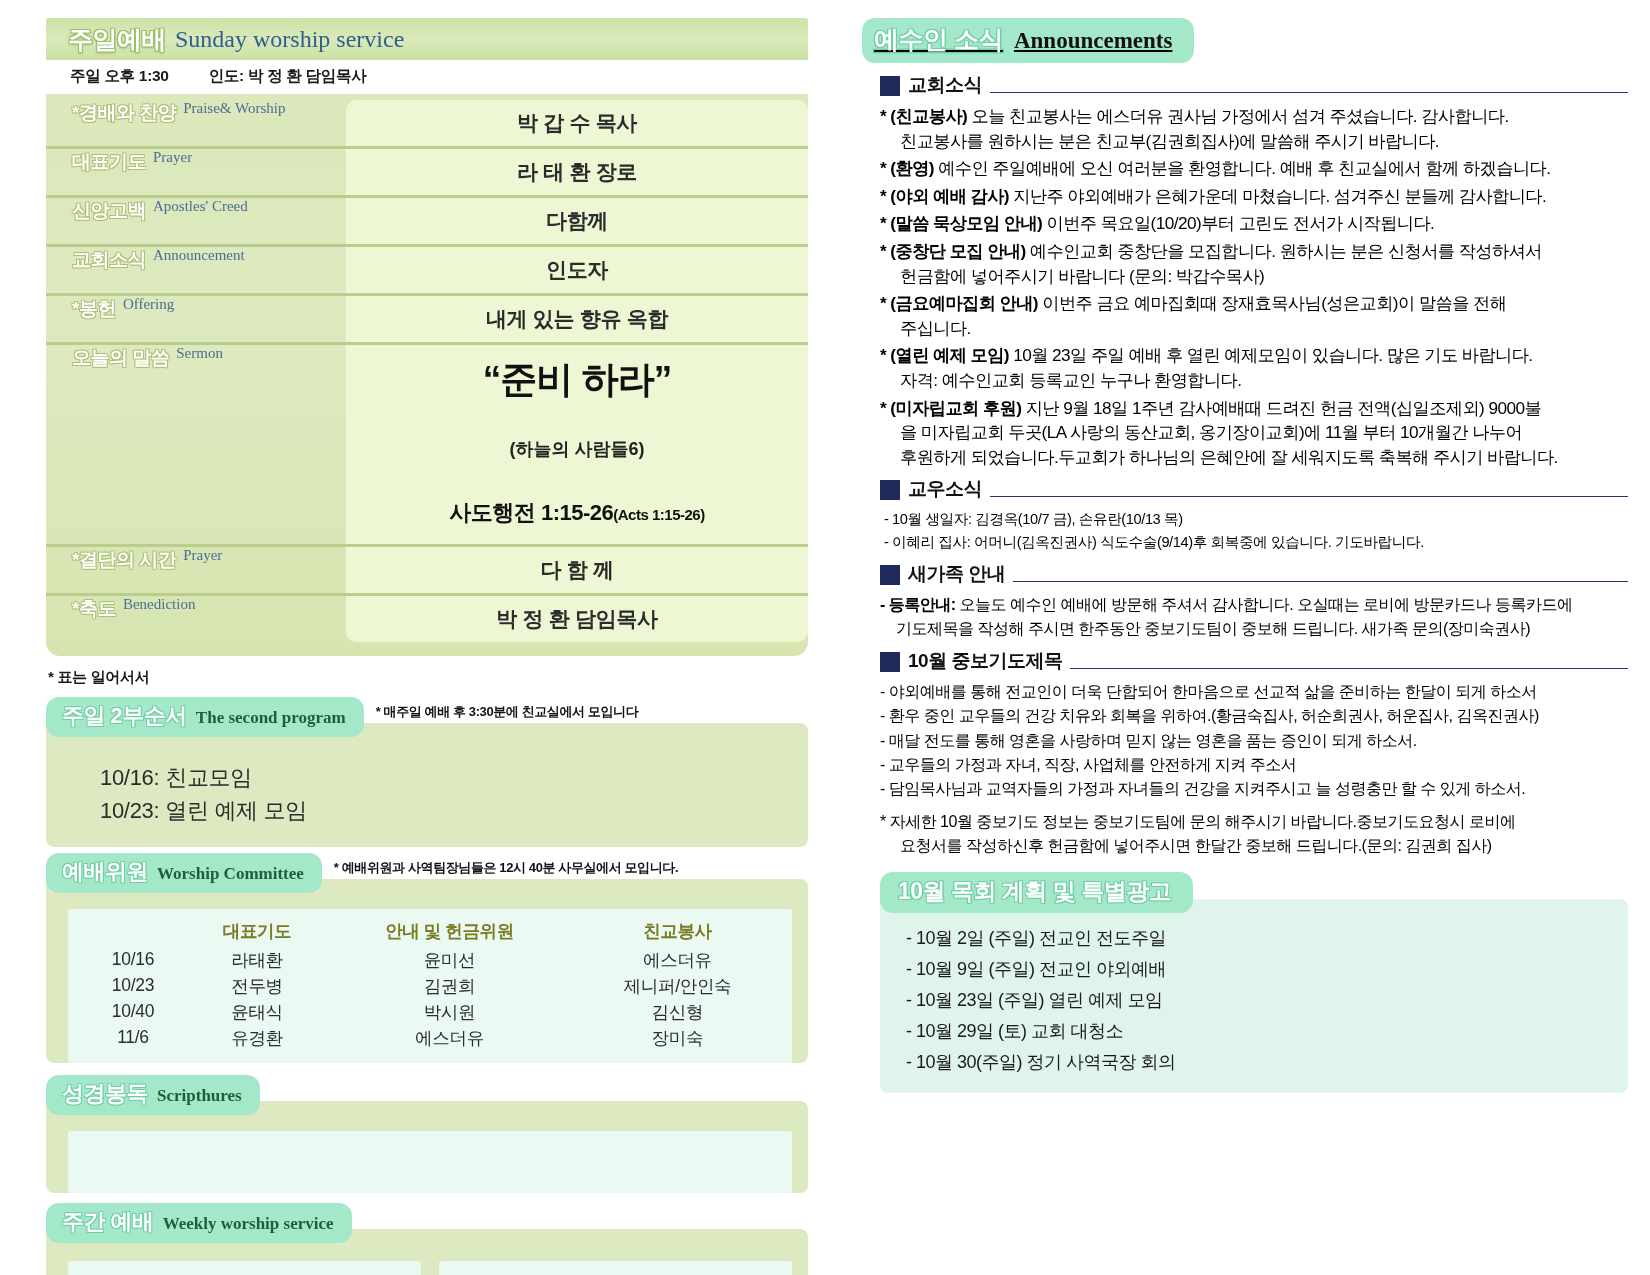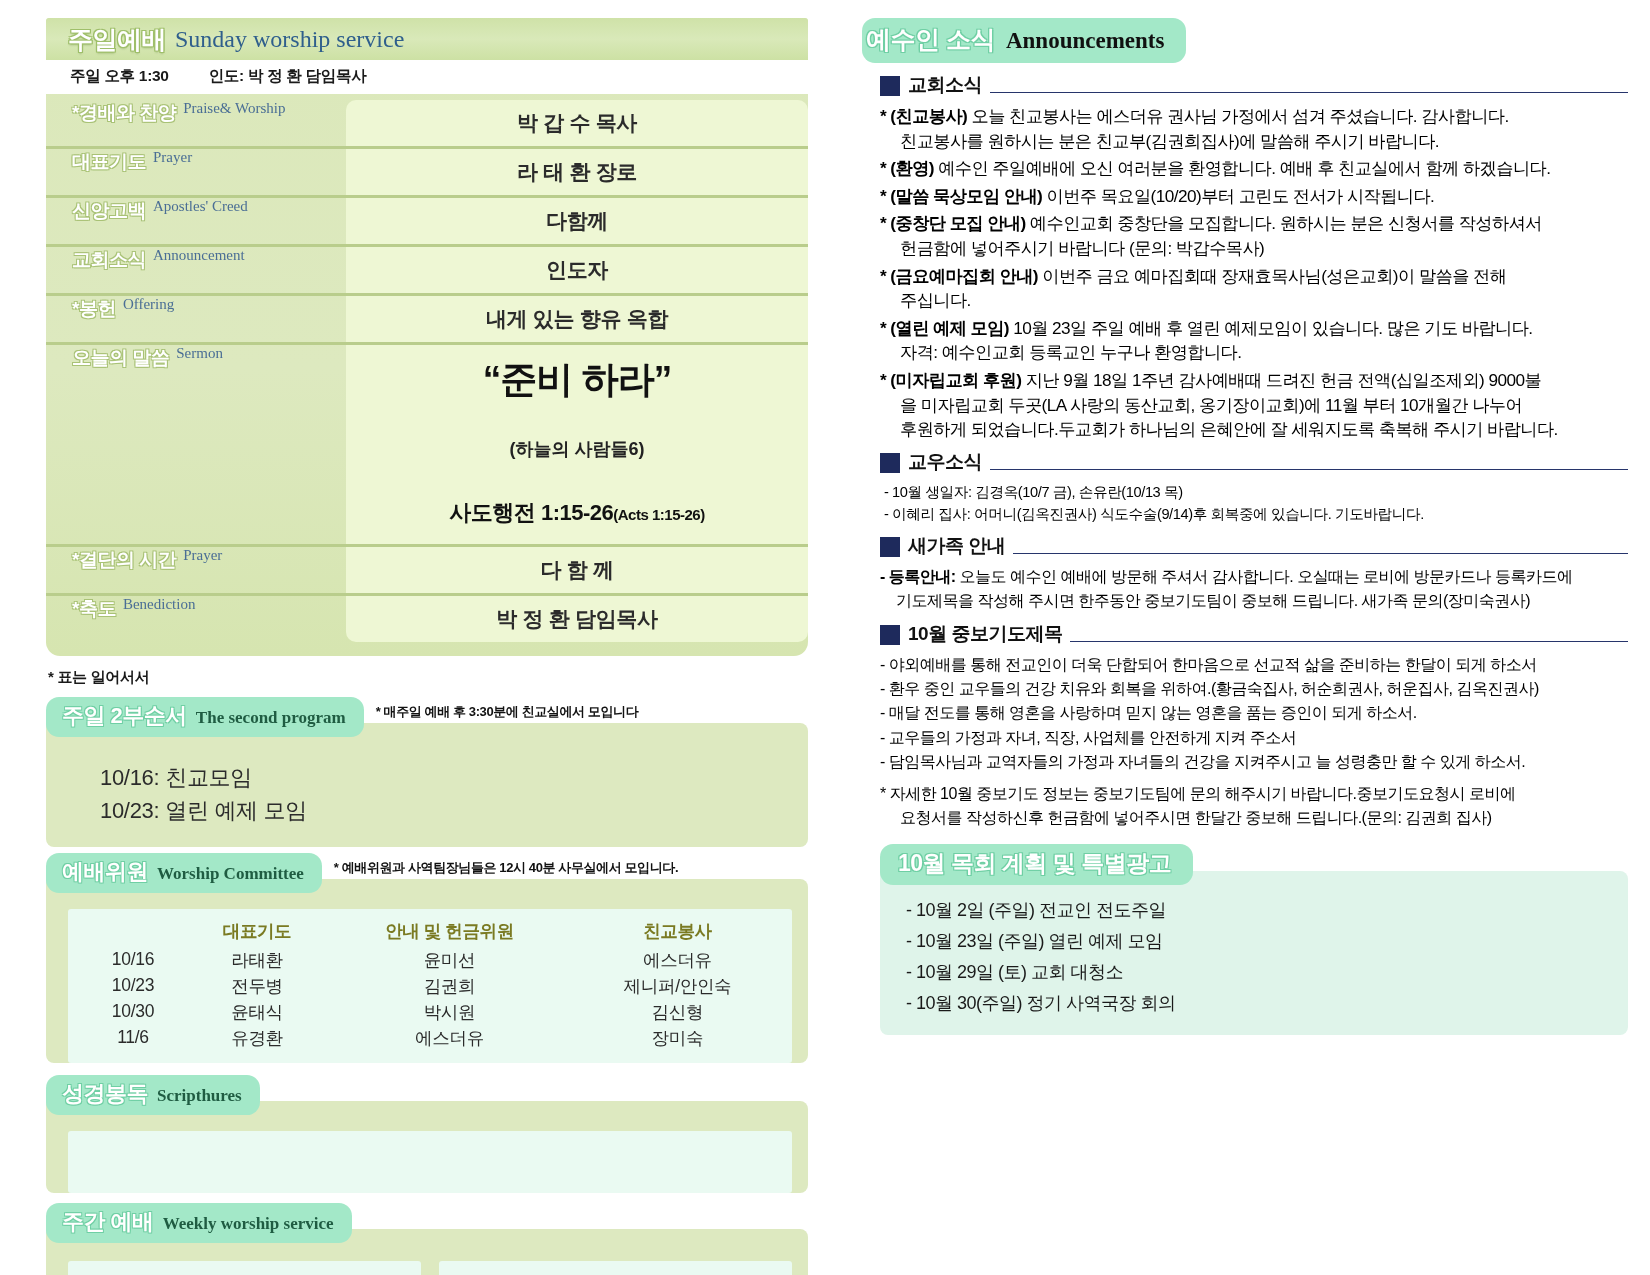--- a/index.html
+++ b/index.html
@@ -171,21 +171,21 @@
     letter-spacing: -0.5px; margin-left: 6px;
   }
   .wk-line { font-size: 16px; font-weight: bold; color: #1d1d1d; margin-top: 6px; letter-spacing: -0.4px; }
   .wk-line.small { font-size: 14px; margin-top: 4px; }
   .wk-line.big { font-size: 21px; margin-top: 8px; }
 
   
   .right-col { position: absolute; left: 862px; top: 18px; width: 766px; }
   .ann-pill {
     background: #a3e8c8; border-radius: 13px;
-    padding: 5px 22px 7px 4px; display: inline-flex; align-items: baseline;
+    padding: 5px 22px 7px 12px; display: inline-flex; align-items: baseline; text-decoration: underline;
   }
   .ann-pill .kr {
     font-size: 25px; font-weight: bold; color: #ffffff;
     text-shadow: -1.2px -1.2px 0 #6fcfa4, 1.2px -1.2px 0 #6fcfa4, -1.2px 1.2px 0 #6fcfa4, 1.2px 1.2px 0 #6fcfa4;
     letter-spacing: -0.5px;
   }
   .ann-pill .en {
     font-family: "Liberation Serif","DejaVu Serif",serif;
     font-size: 23px; color: #111; margin-left: 11px; font-weight: bold;
   }
@@ -390,21 +390,21 @@
                 <td>윤미선</td>
                 <td>에스더유</td>
               </tr>
               <tr>
                 <td class="dt">10/23</td>
                 <td>전두병</td>
                 <td>김권희</td>
                 <td>제니퍼/안인숙</td>
               </tr>
               <tr>
-                <td class="dt">10/30</td>
+                <td class="dt">10/40</td>
                 <td>윤태식</td>
                 <td>박시원</td>
                 <td>김신형</td>
               </tr>
               <tr>
                 <td class="dt">11/6</td>
                 <td>유경환</td>
                 <td>에스더유</td>
                 <td>장미숙</td>
               </tr>
@@ -470,20 +470,23 @@
       </div>
 
       <div class="ann-item">
         <p><b>* (친교봉사)</b><span> 오늘 친교봉사는 에스더유 권사님 가정에서 섬겨 주셨습니다. 감사합니다.</span></p>
         <p class="cont">친교봉사를 원하시는 분은 친교부(김권희집사)에 말씀해 주시기 바랍니다.</p>
       </div>
       <div class="ann-item">
         <p><b>* (환영)</b><span> 예수인 주일예배에 오신 여러분을 환영합니다. 예배 후 친교실에서 함께 하겠습니다.</span></p>
       </div>
       <div class="ann-item">
+        <p><b>* (야외 예배 감사)</b><span> 지난주 야외예배가 은혜가운데 마쳤습니다. 섬겨주신 분들께 감사합니다.</span></p>
+      </div>
+      <div class="ann-item">
         <p><b>* (말씀 묵상모임 안내)</b><span> 이번주 목요일(10/20)부터 고린도 전서가 시작됩니다.</span></p>
       </div>
       <div class="ann-item">
         <p><b>* (중창단 모집 안내)</b><span> 예수인교회 중창단을 모집합니다. 원하시는 분은 신청서를 작성하셔서</span></p>
         <p class="cont">헌금함에 넣어주시기 바랍니다 (문의: 박갑수목사)</p>
       </div>
       <div class="ann-item">
         <p><b>* (금요예마집회 안내)</b><span> 이번주 금요 예마집회때 장재효목사님(성은교회)이 말씀을 전해</span></p>
         <p class="cont">주십니다.</p>
       </div>
@@ -533,20 +536,21 @@
         <p>* 자세한 10월 중보기도 정보는 중보기도팀에 문의 해주시기 바랍니다.중보기도요청시 로비에</p>
         <p class="ind">요청서를 작성하신후 헌금함에 넣어주시면 한달간 중보해 드립니다.(문의: 김권희 집사)</p>
       </div>
 
       <div class="plan-sec">
         <div class="plan-pill">
           <span class="kr">10월 목회 계획 및 특별광고</span>
         </div>
         <div class="plan-body">
           <p>- 10월 2일 (주일) 전교인 전도주일</p>
+          <p>- 10월 9일 (주일) 전교인 야외예배</p>
           <p>- 10월 23일 (주일) 열린  예제 모임</p>
           <p>- 10월 29일 (토) 교회 대청소</p>
           <p>- 10월 30(주일) 정기 사역국장 회의</p>
         </div>
       </div>
 
     </div>
   </div>
 
 </div>

